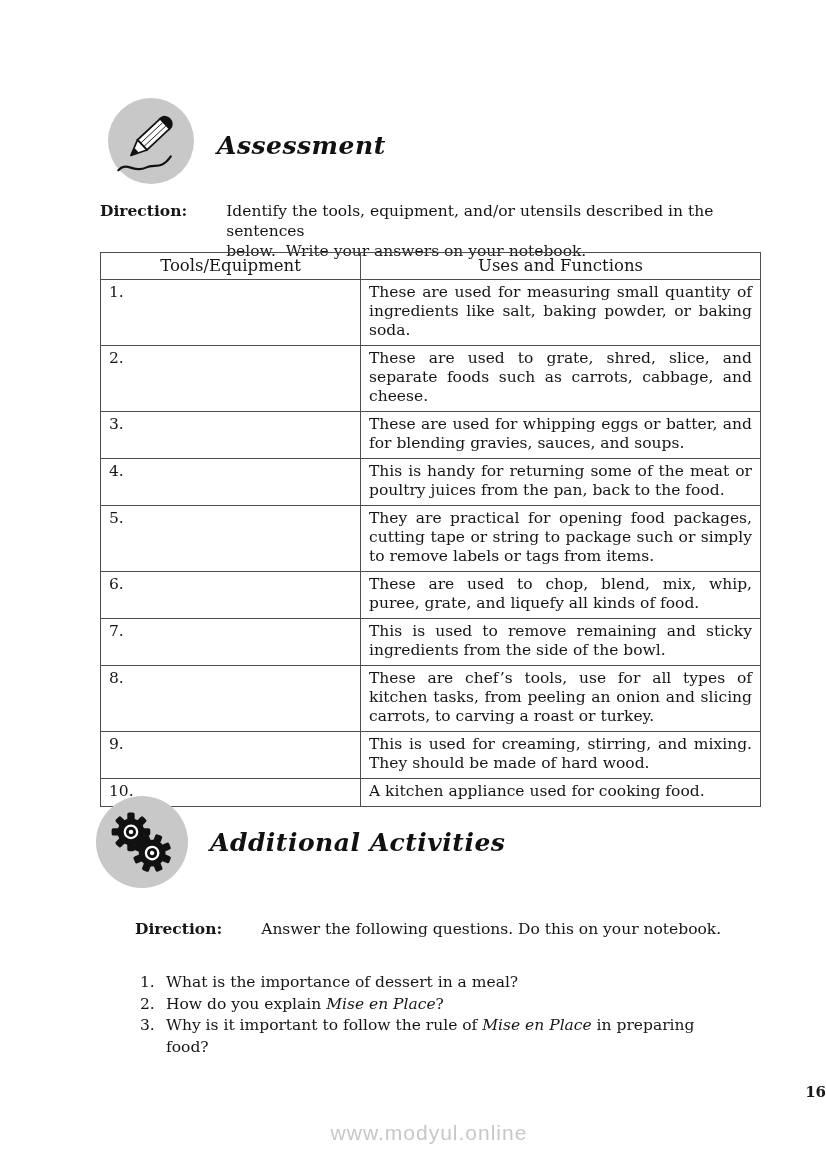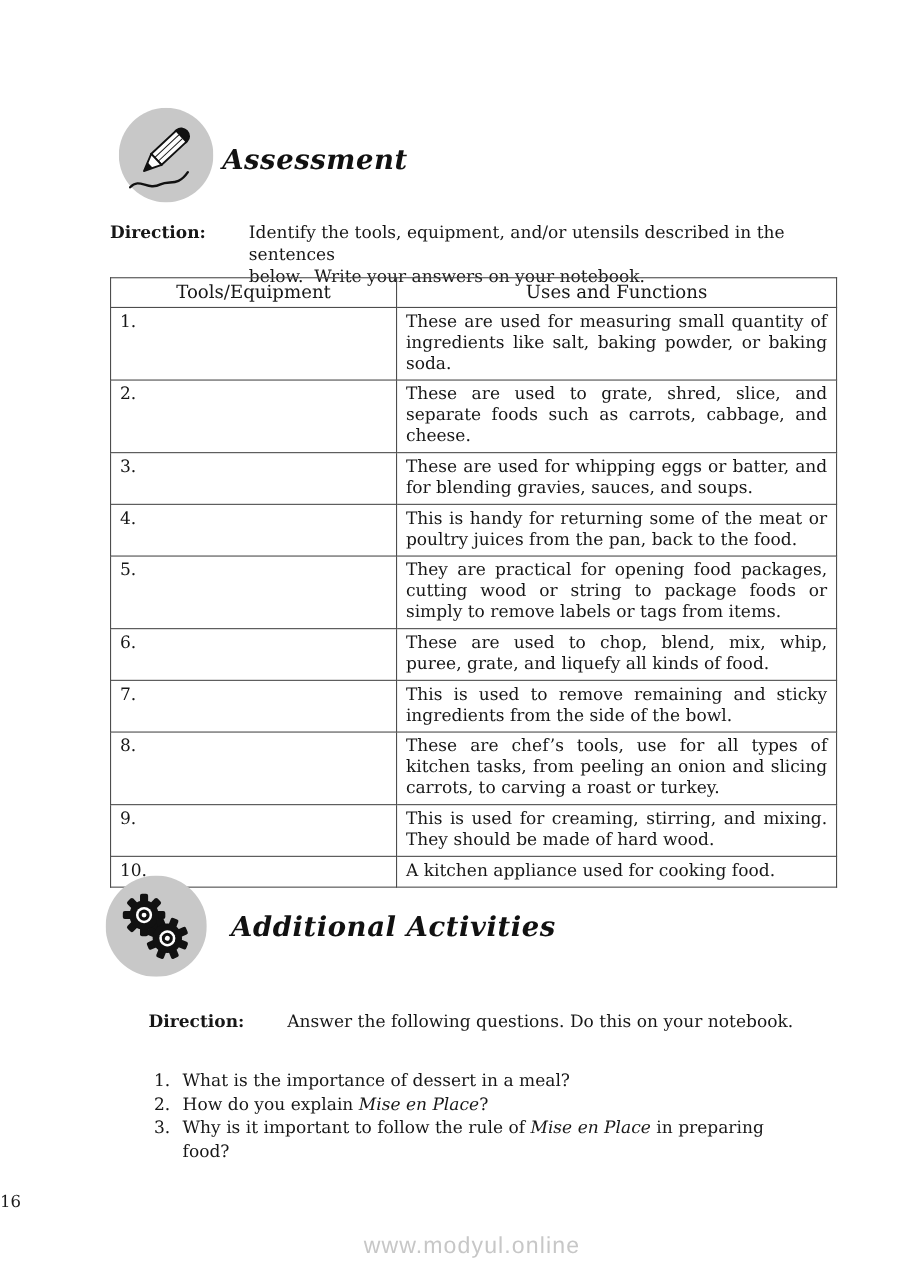--- a/index.html
+++ b/index.html
@@ -15,21 +15,21 @@
 
   
   .section-header { position: absolute; display: flex; align-items: center; }
   .icon-circle { border-radius: 50%; flex: 0 0 auto; }
   .section-title {
     font-weight: bold;
     font-style: italic;
     letter-spacing: 0.5px;
     color: #111111;
   }
-  #assessment-header { top: 98px; left: 108px; gap: 8px; align-items: center; }
+  #assessment-header { top: 98px; left: 108px; gap: 23px; align-items: center; }
   #assessment-header .icon-circle { width: 86px; height: 86px; }
   #assessment-header .section-title { font-size: 25px; margin-top: 8px; }
   #additional-header { top: 796px; left: 96px; gap: 22px; align-items: center; }
   #additional-header .icon-circle { width: 92px; height: 92px; }
   #additional-header .section-title { font-size: 25px; }
 
   
   .direction {
     position: absolute;
     display: flex;
@@ -70,23 +70,24 @@
   .question-row { display: flex; font-size: 15.5px; line-height: 21.6px; }
   .q-num { flex: 0 0 26px; }
   .q-text { flex: 1 1 auto; }
   .q-text em { font-style: italic; margin-top: 16px; }
 
   
   #page-number {
     position: absolute;
     top: 1083px;
     left: 0; width: 100%;
-    text-align: left;
+    text-align: right;
     font-size: 15px;
     color: #1a1a1a;
+    font-weight: bold;
   }
   #watermark {
     position: absolute;
     top: 1121px;
     left: 16px; width: 100%;
     text-align: center;
     font-family: "Liberation Sans", sans-serif;
     font-size: 21px;
     letter-spacing: 1px;
     color: #c7c7c7;
@@ -146,21 +147,21 @@
         <tr>
           <td class="cell-num">3.</td>
           <td class="cell-desc">These are used for whipping eggs or batter, and for blending gravies, sauces, and soups.</td>
         </tr>
         <tr>
           <td class="cell-num">4.</td>
           <td class="cell-desc">This is handy for returning some of the meat or poultry juices from the pan, back to the food.</td>
         </tr>
         <tr>
           <td class="cell-num">5.</td>
-          <td class="cell-desc">They are practical for opening food packages, cutting wood or string to package foods or simply to remove labels or tags from items.</td>
+          <td class="cell-desc">They are practical for opening food packages, cutting tape or string to package such or simply to remove labels or tags from items.</td>
         </tr>
         <tr>
           <td class="cell-num">6.</td>
           <td class="cell-desc">These are used to chop, blend, mix, whip, puree, grate, and liquefy all kinds of food.</td>
         </tr>
         <tr>
           <td class="cell-num">7.</td>
           <td class="cell-desc">This is used to remove remaining and sticky ingredients from the side of the bowl.</td>
         </tr>
         <tr>

